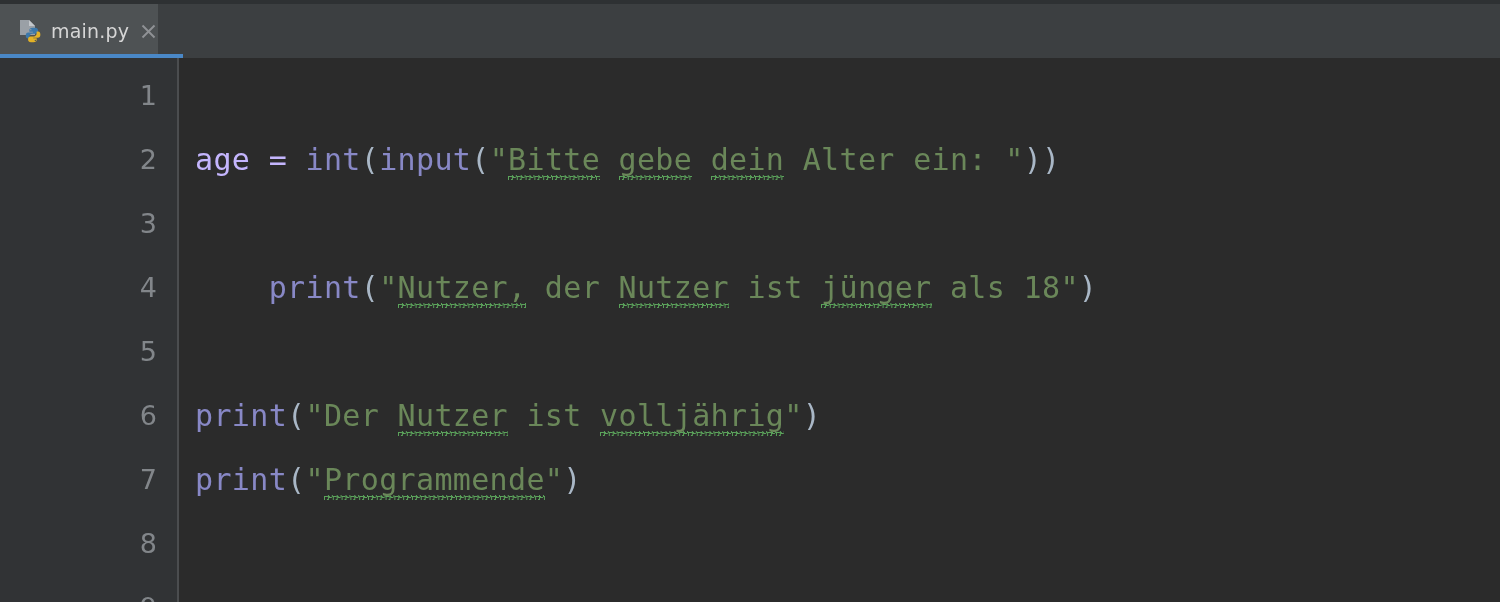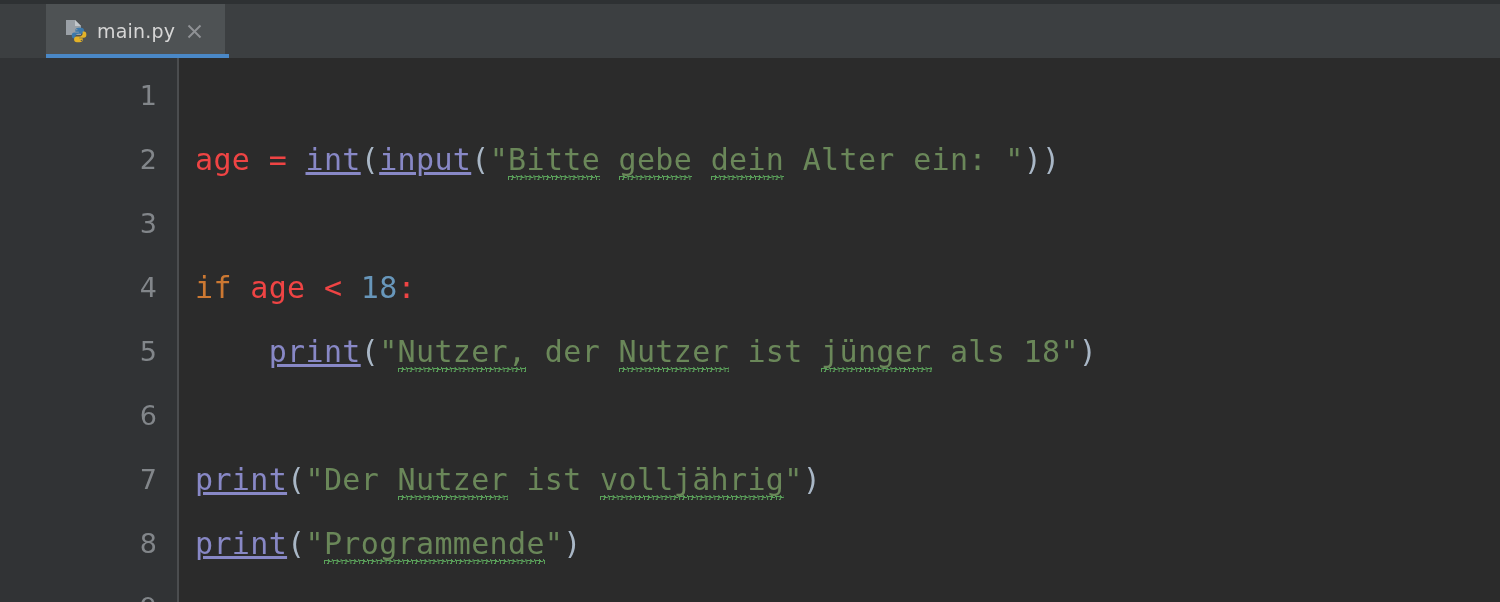--- a/index.html
+++ b/index.html
@@ -36,29 +36,28 @@
     position: absolute;
     top: 4px; left: 0;
     width: 1500px;
     height: 54px;
     background: #3c3f41;
     display: flex;
     align-items: stretch;
   }
   .tab {
     position: relative;
-    width: 179px;
+    width: 158px;
     height: 54px;
     background: #4e5254;
     display: flex;
     align-items: center;
     padding-left: 16px;
     box-sizing: border-box;
     cursor: default;
-    margin-left: 46px;
   }
   .tab-underline {
     position: absolute;
     left: 0; bottom: 0;
     width: 183px;
     height: 4px;
     background: #4a88c7;
   }
   .tab-icon {
     width: 26px;
@@ -137,24 +136,24 @@
     line-height: 64px;
     white-space: pre;
     font-family: "DejaVu Sans Mono", monospace;
     font-size: 30px;
     letter-spacing: 0.35px;
     padding-left: 16px;
     color: #a9b7c6;
   }
 
   
-  .t-plain  { color: #ef4444; }
+  .t-plain  { color: #c4b5fd; }
   .t-kw     { color: #cc7832; }
   .t-num    { color: #6897bb; }
-  .t-builtin{ color: #8888c6; text-decoration: underline; }
+  .t-builtin{ color: #8888c6; }
   .t-str    { color: #6a8759; }
   .t-punc   { color: #a9b7c6; }
 
   
   .sq {
     position: relative;
     display: inline-block;
     background-image:
       radial-gradient(circle at 2.2px 3.3px, rgba(0,0,0,0) 1.55px, #5ba35b 1.6px, #5ba35b 2.5px, rgba(0,0,0,0) 2.6px),
       radial-gradient(circle at 6.6px 0.4px, rgba(0,0,0,0) 1.55px, #5ba35b 1.6px, #5ba35b 2.5px, rgba(0,0,0,0) 2.6px);
@@ -203,21 +202,20 @@
           <div class="lnum">7</div>
           <div class="lnum">8</div>
           <div class="lnum">9</div>
         </div>
     </div>
     <div class="gutter-sep"></div>
     <div class="code" id="codearea">
         <div class="cline">&nbsp;</div>
         <div class="cline"><span class="t-plain">age </span><span class="t-plain">= </span><span class="t-builtin">int</span><span class="t-punc">(</span><span class="t-builtin">input</span><span class="t-punc">(</span><span class="t-str">"</span><span class="t-str sq">Bitte</span><span class="t-str"> </span><span class="t-str sq">gebe</span><span class="t-str"> </span><span class="t-str sq">dein</span><span class="t-str"> Alter ein: "</span><span class="t-punc">))</span></div>
         <div class="cline">&nbsp;</div>
-        <div class="cline"><span class="t-kw">if</span><span class="t-plain"> age </span><span class="t-plain">&lt; </span><span class="t-num">18</span><span class="t-plain">:</span></div>
         <div class="cline"><span class="t-plain">    </span><span class="t-builtin">print</span><span class="t-punc">(</span><span class="t-str">"</span><span class="t-str sq">Nutzer,</span><span class="t-str"> der </span><span class="t-str sq">Nutzer</span><span class="t-str"> ist </span><span class="t-str sq">jünger</span><span class="t-str"> als 18"</span><span class="t-punc">)</span></div>
         <div class="cline">&nbsp;</div>
         <div class="cline"><span class="t-builtin">print</span><span class="t-punc">(</span><span class="t-str">"</span><span class="t-str">Der </span><span class="t-str sq">Nutzer</span><span class="t-str"> ist </span><span class="t-str sq">volljährig</span><span class="t-str">"</span><span class="t-punc">)</span></div>
         <div class="cline"><span class="t-builtin">print</span><span class="t-punc">(</span><span class="t-str">"</span><span class="t-str sq">Programmende</span><span class="t-str">"</span><span class="t-punc">)</span></div>
         <div class="cline">&nbsp;</div>
       </div>
   </div>
 
 </div>
 

